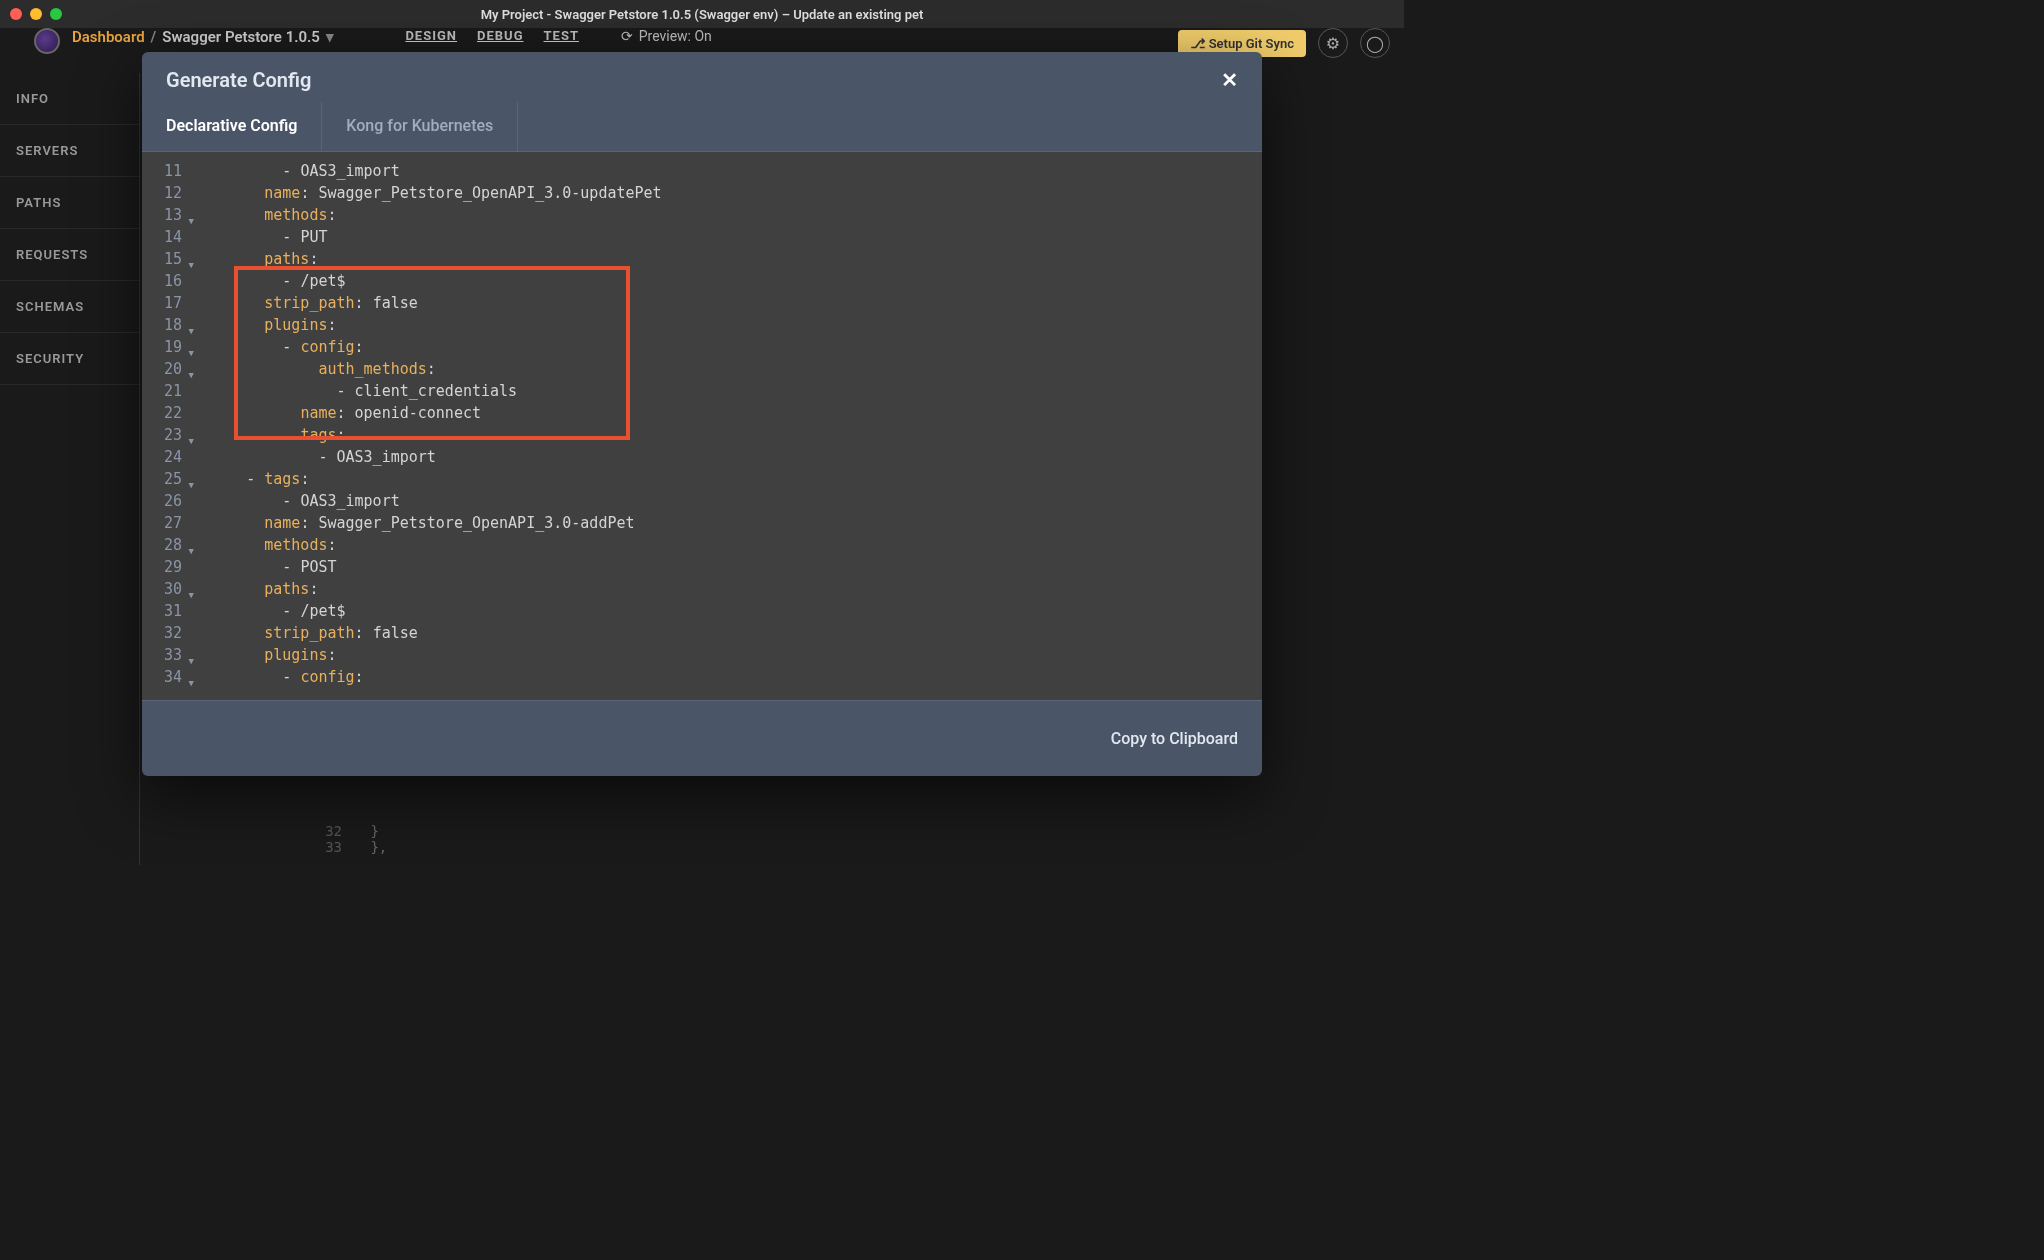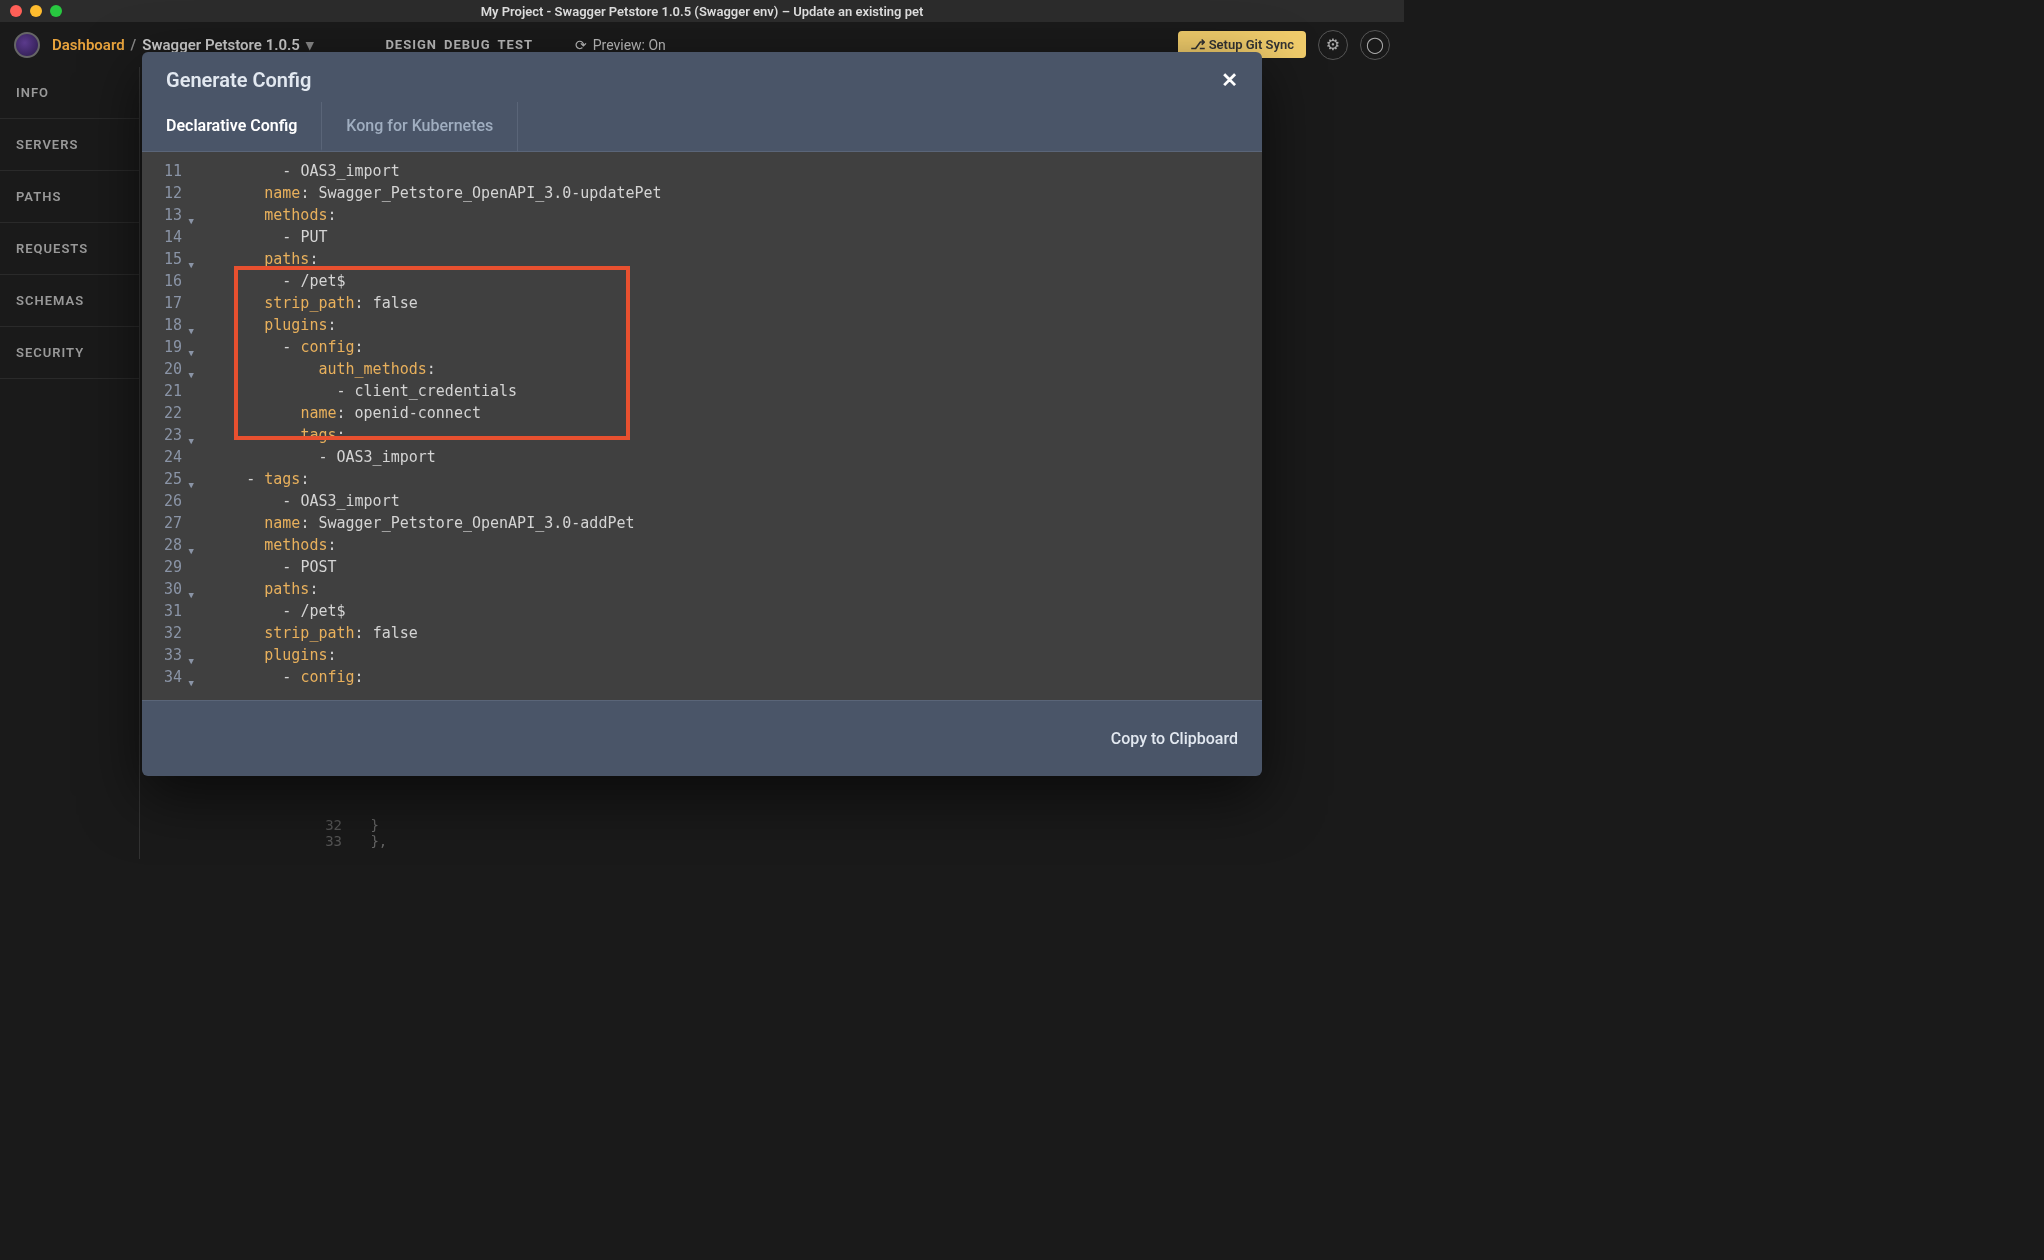--- a/index.html
+++ b/index.html
@@ -6,45 +6,45 @@
   body {
     font-family: -apple-system, BlinkMacSystemFont, "Segoe UI", Roboto, sans-serif;
     background: #1a1a1a;
     color: #ccc;
     width: 1404px;
     height: 865px;
     overflow: hidden;
     position: relative;
   }
   .titlebar {
-    height: 22px;
+    height: 28px;
     background: #2c2c2c;
     display: flex;
     align-items: center;
     padding: 0 10px;
     position: relative;
   }
   .traffic-lights { display: flex; gap: 8px; }
   .traffic-light { width: 12px; height: 12px; border-radius: 50%; }
   .tl-red { background: #ff5f57; }
   .tl-yellow { background: #febc2e; }
   .tl-green { background: #28c840; }
   .titlebar-title {
     position: absolute; left: 50%; transform: translateX(-50%);
     color: #ddd; font-size: 13px; font-weight: 600;
   }
   .topbar {
-    height: 45px; display: flex; align-items: center; padding: 16px 14px;
-    background: #1a1a1a; gap: 12px;
+    height: 45px; display: flex; align-items: flex-start; padding: 0 14px;
+    background: #1a1a1a; gap: 12px; margin-left: 20px;
   }
   .logo { width: 26px; height: 26px; border-radius: 50%; background: radial-gradient(circle at 40% 40%, #5b3a8c, #2a1a4a); border: 2px solid #666; }
   .breadcrumb { color: #e8a33d; font-weight: 600; font-size: 15px; display:flex; align-items:center; gap:6px;}
   .breadcrumb .sep { color: #888; }
   .breadcrumb .proj { color: #ccc; }
-  .tab-group { display: flex; gap: 7px; margin-left: 60px; }
+  .tab-group { display: flex; gap: 20px; margin-left: 60px; text-decoration: underline; }
   .tab-group span { color: #bbb; font-weight: 700; font-size: 13px; letter-spacing: 1px;}
   .preview { color: #bbb; margin-left: 30px; font-size: 14px; display:flex; align-items:center; gap:6px;}
   .topbar-right { margin-left: auto; display: flex; align-items: center; gap: 12px; }
   .git-sync { background: #f0cc6b; color: #333; padding: 6px 12px; border-radius: 4px; font-size: 13px; font-weight:600;}
   .icon-btn { width: 30px; height: 30px; border-radius: 50%; border: 1px solid #555; display:flex; align-items:center; justify-content:center; color:#aaa;}
   .main { display: flex; height: calc(100% - 73px); }
   .sidebar { width: 140px; background: #1a1a1a; border-right: 1px solid #333; }
   .sidebar-item { padding: 18px 16px; color: #999; font-size: 13px; letter-spacing: 1px; font-weight: 600; border-bottom: 1px solid #2a2a2a;}
   .content { flex: 1; background: #1a1a1a; padding: 20px; color: #aaa; font-size: 14px; position:relative;}
   .content-right { position:absolute; right:20px; top:60px; width:520px; color:#ccc;}

